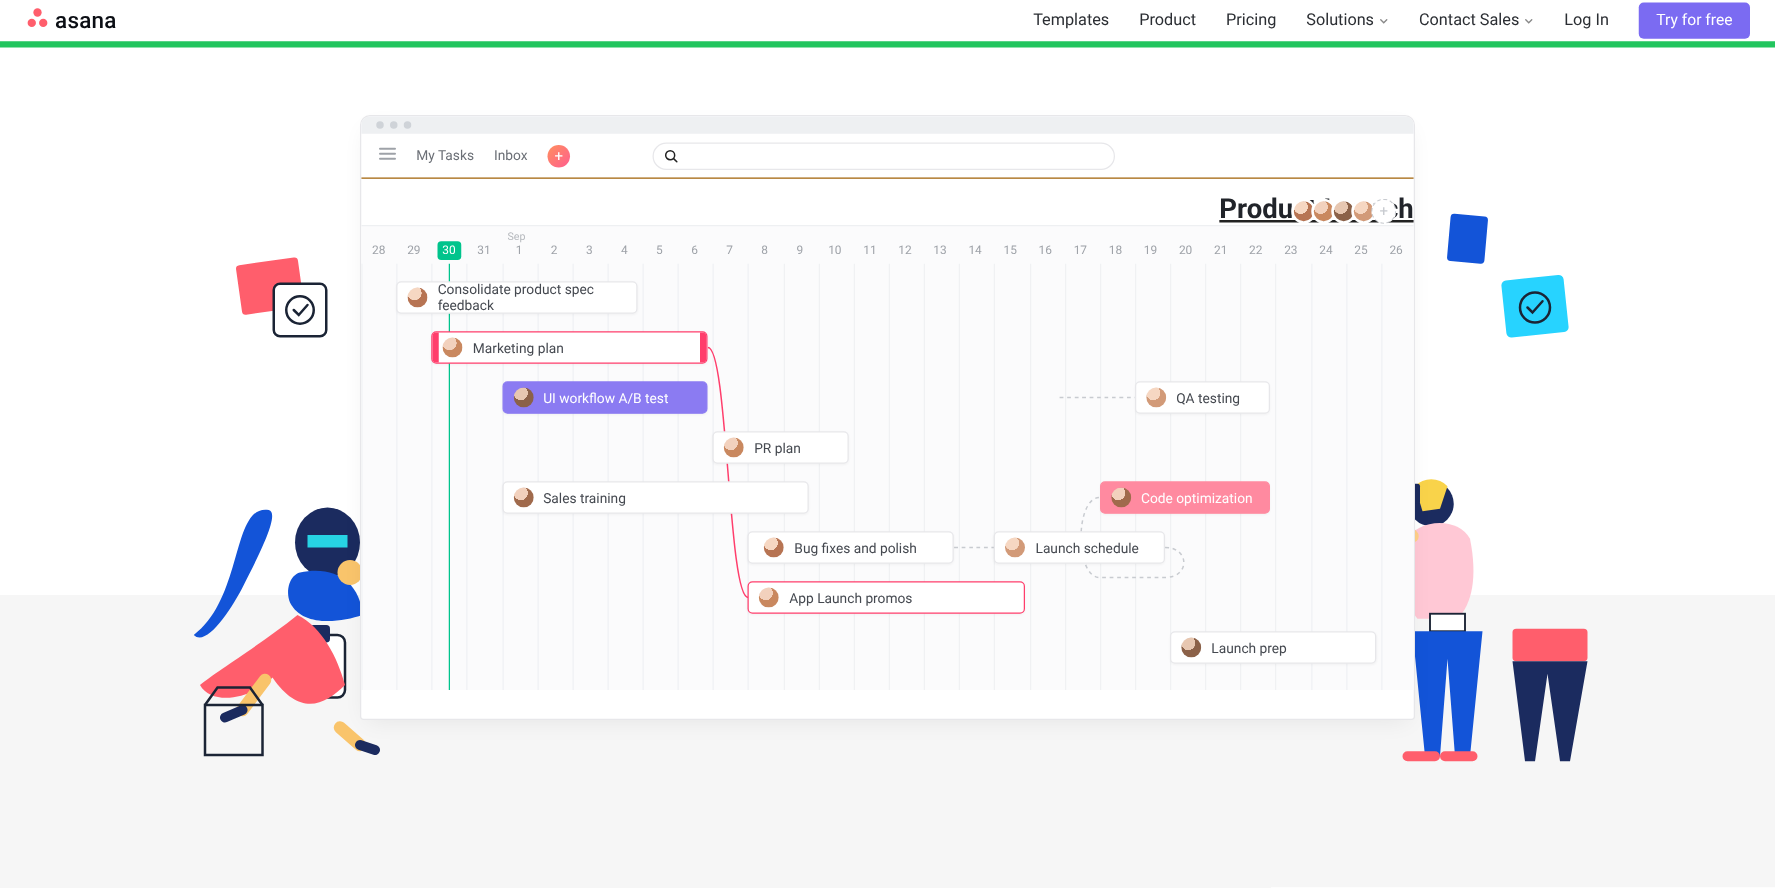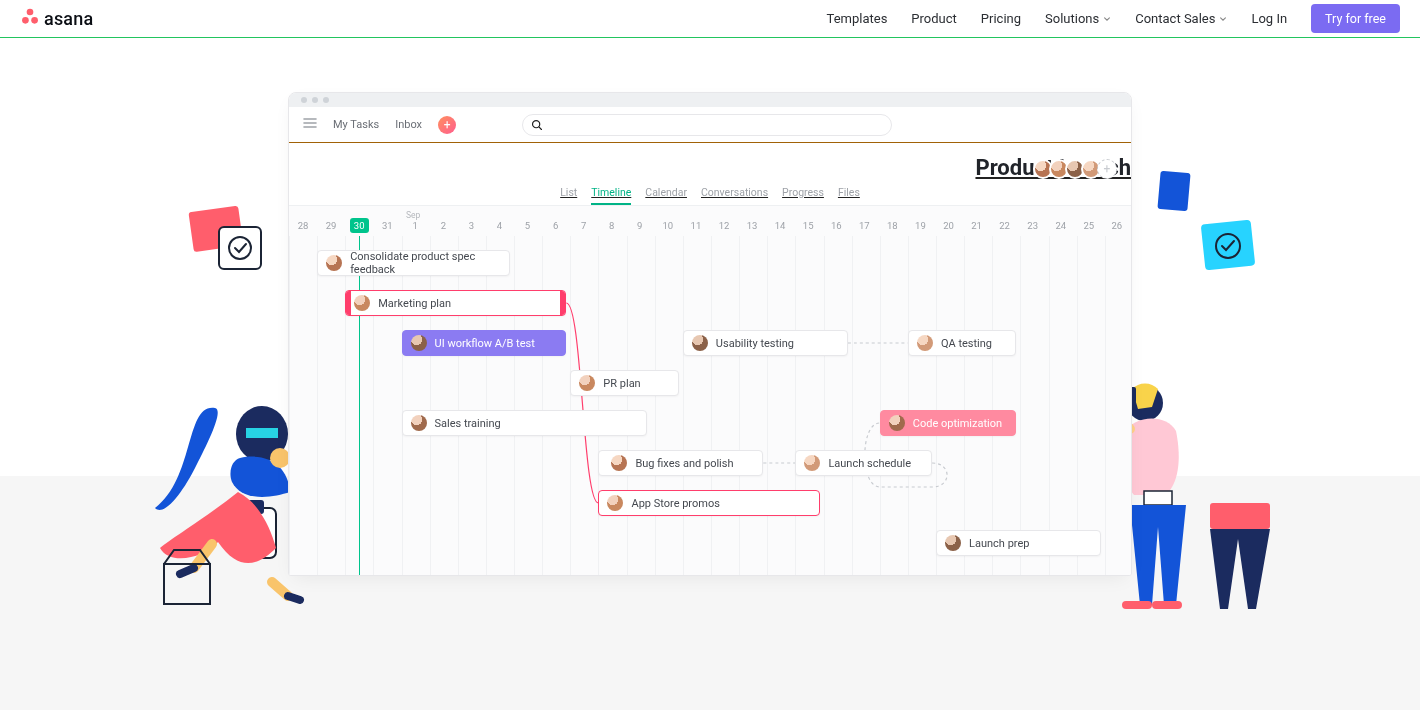--- a/index.html
+++ b/index.html
@@ -1,18 +1,18 @@
 <!DOCTYPE html>
 <html><head>
 <meta charset="utf-8">
 <style>
   * { box-sizing: border-box; margin: 0; padding: 0; }
   html, body { width: 1420px; height: 710px; font-family: -apple-system, BlinkMacSystemFont, "Segoe UI", Roboto, Helvetica, Arial, sans-serif; background:#fff; color:#222; }
   
-  .navbar { position:relative; height:38px; width:100%; display:flex; align-items:center; padding:16px 20px; border-bottom:1px solid #22c55e; }
+  .navbar { position:relative; height:38px; width:100%; display:flex; align-items:center; padding:16px 20px; border-bottom:5px solid #22c55e; }
   .logo { display:flex; align-items:center; gap:4px; }
   .logo-dots svg { width:20px; height:20px; }
   .logo-text { font-size:18px; font-weight:500; color:#0b0e14; letter-spacing:0.2px; }
   .nav-right { margin-left:auto; display:flex; align-items:center; gap:24px; font-size:13px; color:#2b2e33; }
   .nav-link { cursor:pointer; display:flex; align-items:center; gap:4px; }
   .chev { width:8px; height:8px; }
   .try-btn { background:#7b6bf2; color:#fff; padding:7px 14px; border-radius:4px; font-size:12.5px; cursor:pointer; }
   
   .hero { position:relative; width:100%; height:672px; }
   .hero-bg { position:absolute; left:0; right:0; top:438px; bottom:0; background:#f6f6f6; }
@@ -186,28 +186,20 @@
       <div class="search">
         <svg viewBox="0 0 14 14">
             <circle cx="6" cy="6" r="4.2" fill="none" stroke="currentColor" stroke-width="1.4"></circle>
             <path d="M9.2 9.2l3 3" stroke="currentColor" stroke-width="1.4" stroke-linecap="round"></path>
           </svg>
       </div>
     </div>
 
     <div class="proj-head">
       <div class="proj-title">Product Launch</div>
-      <div class="proj-tabs" id="proj-tabs">
-          <span class="tab">List</span>
-          <span class="tab active">Timeline</span>
-          <span class="tab">Calendar</span>
-          <span class="tab">Conversations</span>
-          <span class="tab">Progress</span>
-          <span class="tab">Files</span>
-        </div>
       <div class="members">
         <span class="av a1"></span>
         <span class="av a2"></span>
         <span class="av a3"></span>
         <span class="av a4"></span>
         <span class="add">+</span>
       </div>
     </div>
 
     <div class="timeline" id="timeline">
@@ -290,24 +282,20 @@
           <span>Consolidate product spec feedback</span>
         </div>
         <div class="task ab" style="left: 112.533px; width: 164.8px; top: 124px;">
           <span class="av a3"></span>
           <span>UI workflow A/B test</span>
         </div>
         <div class="task marketing" style="left: 56.2667px; width: 221.067px; top: 84px;">
           <span class="av a2"></span>
           <span>Marketing plan</span>
         </div>
-        <div class="task " style="left: 393.867px; width: 164.8px; top: 124px;">
-          <span class="av a3"></span>
-          <span>Usability testing</span>
-        </div>
         <div class="task " style="left: 618.933px; width: 108.533px; top: 124px;">
           <span class="av a4"></span>
           <span>QA testing</span>
         </div>
         <div class="task " style="left: 281.333px; width: 108.533px; top: 164px;">
           <span class="av a2"></span>
           <span>PR plan</span>
         </div>
         <div class="task " style="left: 112.533px; width: 245px; top: 204px;">
           <span class="av a5"></span>
@@ -320,21 +308,21 @@
         <div class="task " style="left: 309.467px; width: 164.8px; top: 244px; padding-left: 12px;">
           <span class="av a1"></span>
           <span>Bug fixes and polish</span>
         </div>
         <div class="task " style="left: 506.4px; width: 136.667px; top: 244px;">
           <span class="av a4"></span>
           <span>Launch schedule</span>
         </div>
         <div class="task promos" style="left: 309.467px; width: 221.067px; top: 284px;">
           <span class="av a2"></span>
-          <span>App Store promos</span>
+          <span>App Launch promos</span>
         </div>
         <div class="task " style="left: 647.067px; width: 164.8px; top: 324px;">
           <span class="av a3"></span>
           <span>Launch prep</span>
         </div>
       </div>
   </div>
 </div>
 
 </body></html>

